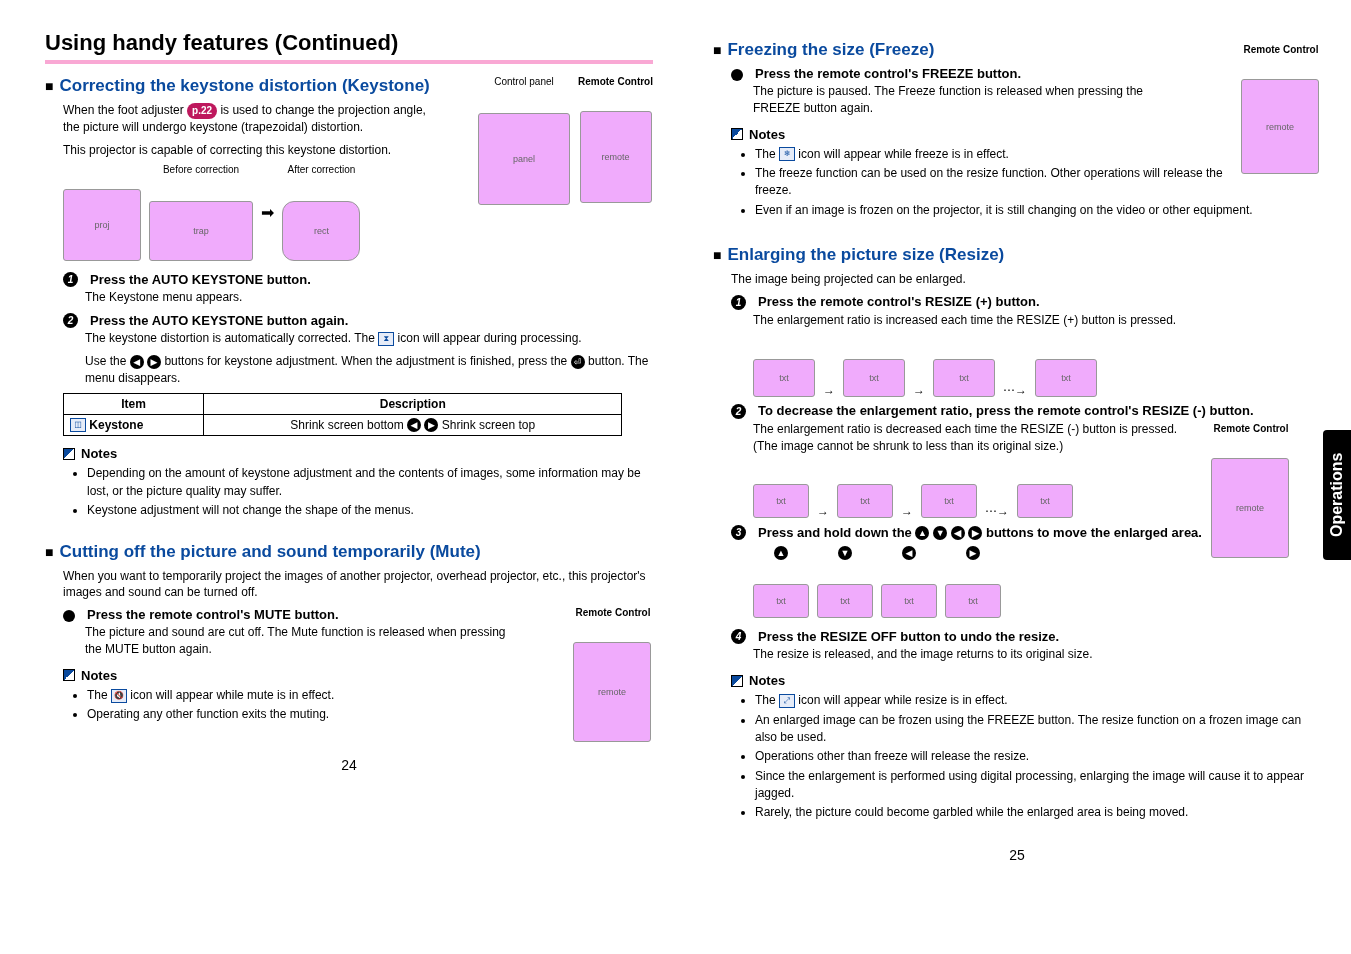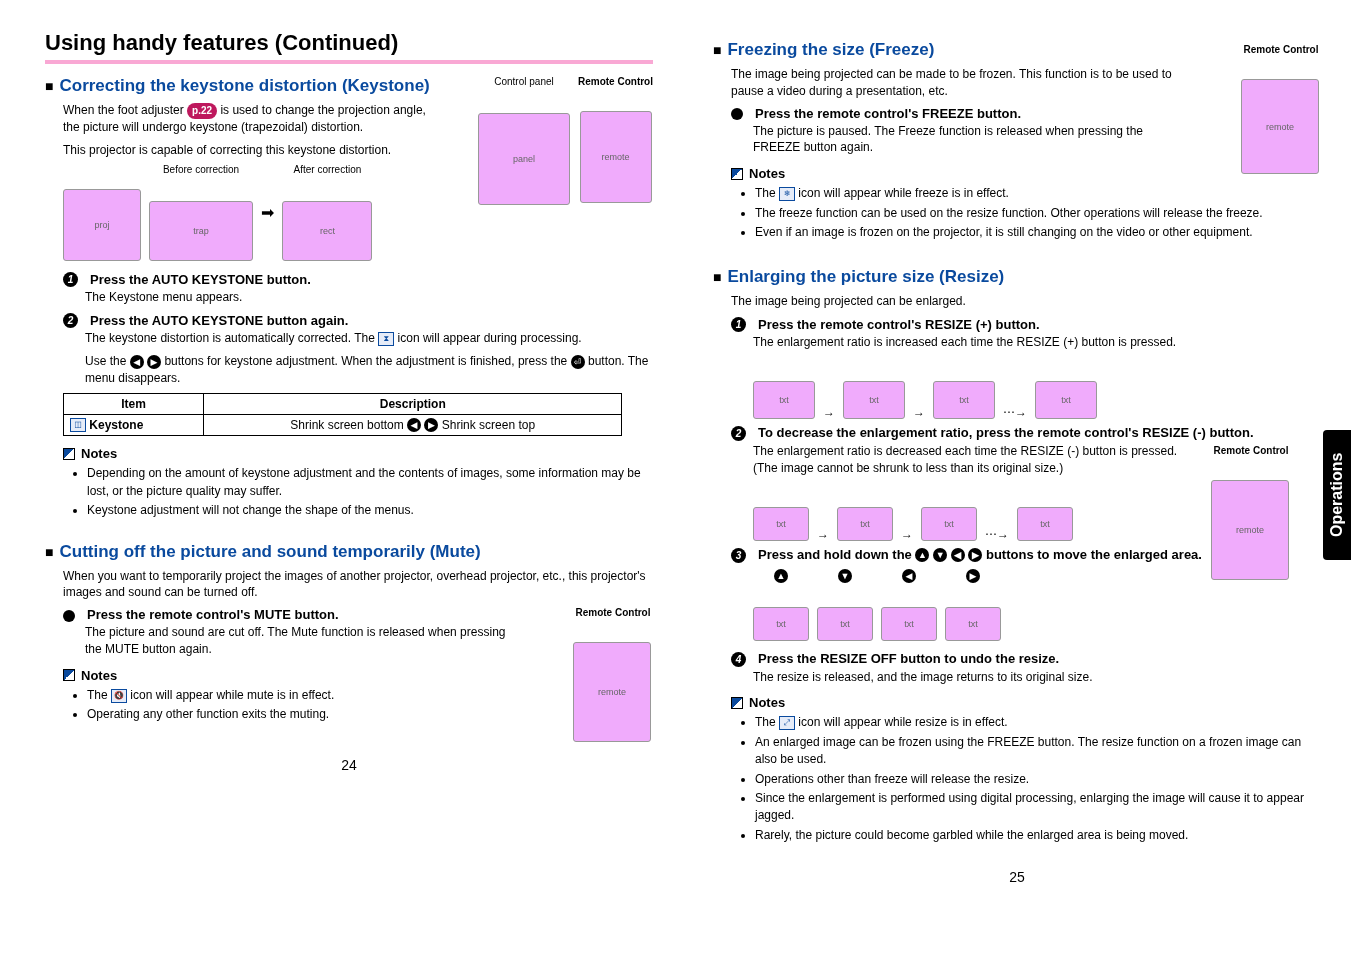--- a/index.html
+++ b/index.html
@@ -216,21 +216,21 @@
 
         <div class="figure-row">
           <div class="image-placeholder" style="width:78px;height:72px;">proj</div>
           <div class="figure-col">
             <div class="figure-label">Before correction</div>
             <div class="image-placeholder" style="width:104px;height:60px;">trap</div>
           </div>
           <span style="font-size:16px;align-self:center;">➡</span>
           <div class="figure-col">
             <div class="figure-label">After correction</div>
-            <div class="image-placeholder" style="width:90px;height:60px;">rect</div>
+            <div class="image-placeholder" style="width:78px;height:60px;border-radius:12px;">rect</div>
           </div>
         </div>
         <div class="clear"></div>
       </div>
 
       <div class="numbered-step">
         <span class="step-circle">1</span>
         <span class="step-title">Press the AUTO KEYSTONE button.</span>
       </div>
       <p class="step-body">The Keystone menu appears.</p>
@@ -314,21 +314,20 @@
 
   <div class="page-right">
 
     <div>
       <div class="float-right" style="width:80px;margin-top:4px;">
         <div class="remote-label">Remote Control</div>
         <div class="image-placeholder" style="width:78px;height:95px;">remote</div>
       </div>
 
       <h2 class="section-heading">Freezing the size (Freeze)</h2>
-      <p class="body-text" style="max-width:470px;">The image being projected can be made to be frozen. This function is to be used to pause a video during a presentation, etc.</p>
 
       <div class="numbered-step">
         <span class="bullet-circle"></span>
         <span class="step-title">Press the remote control's FREEZE button.</span>
       </div>
       <p class="step-body" style="max-width:410px;">The picture is paused. The Freeze function is released when pressing the FREEZE button again.</p>
 
       <div class="notes-heading">Notes</div>
       <ul class="notes-list">
         <li>

